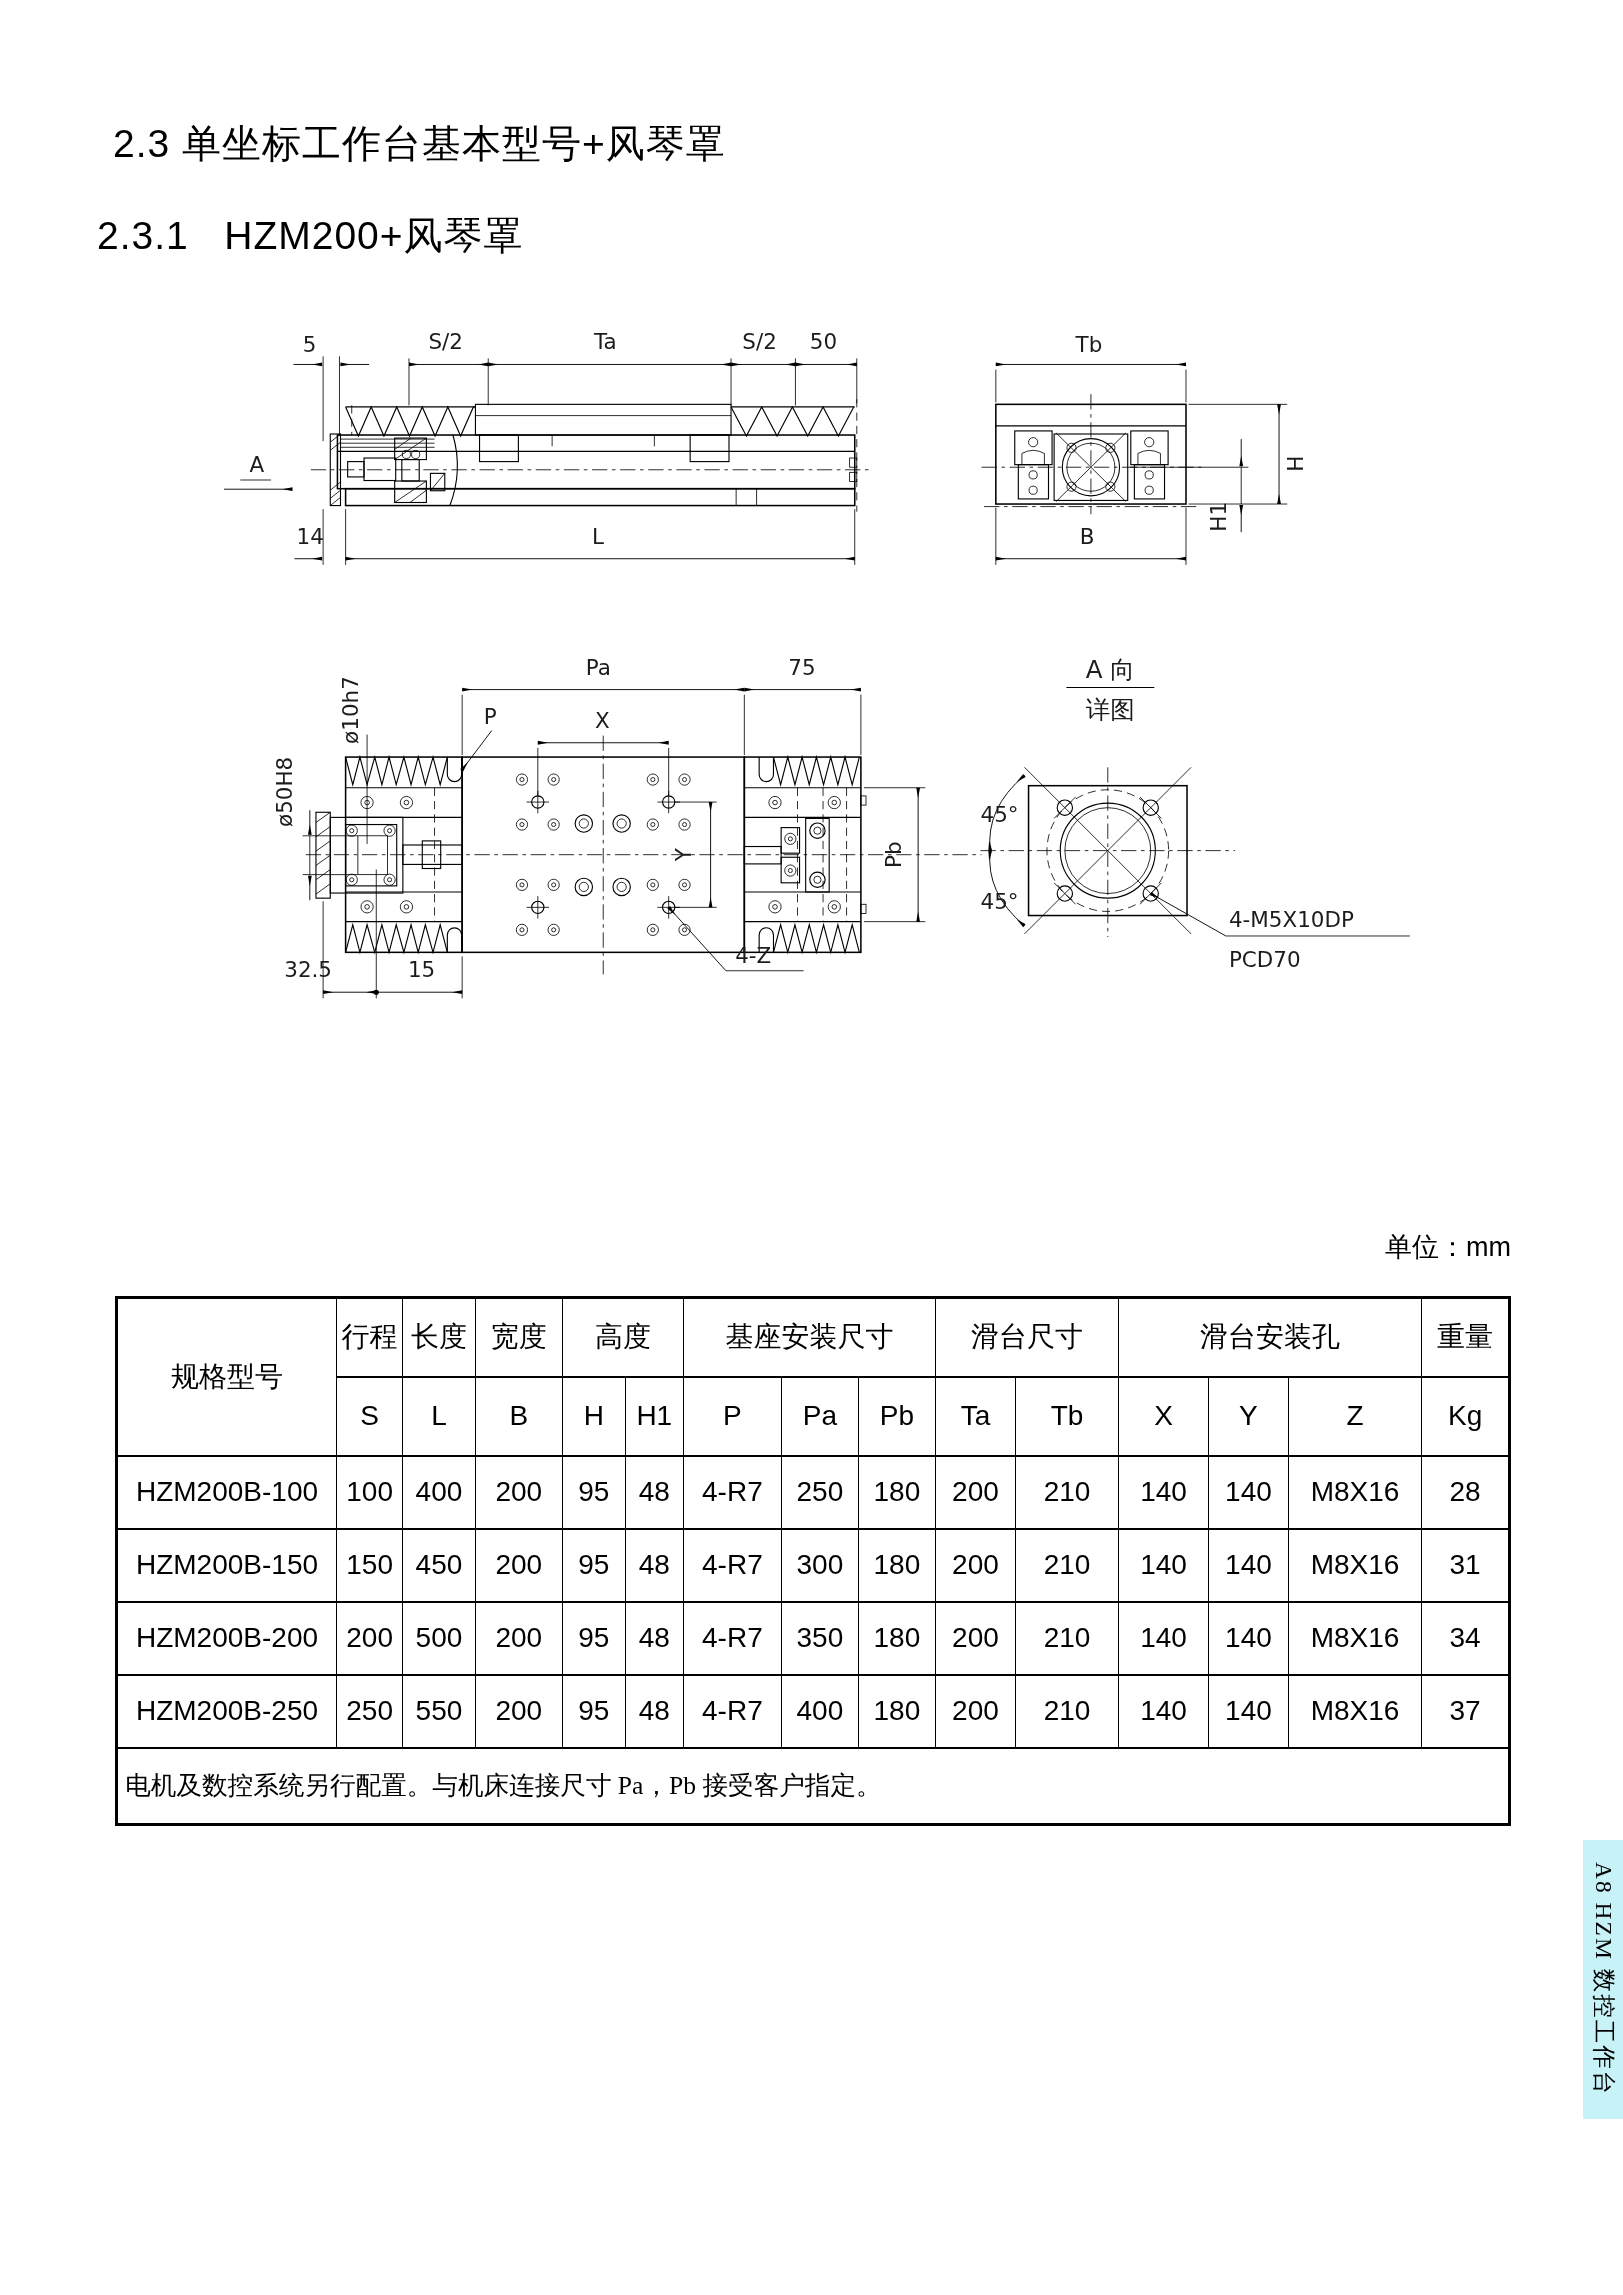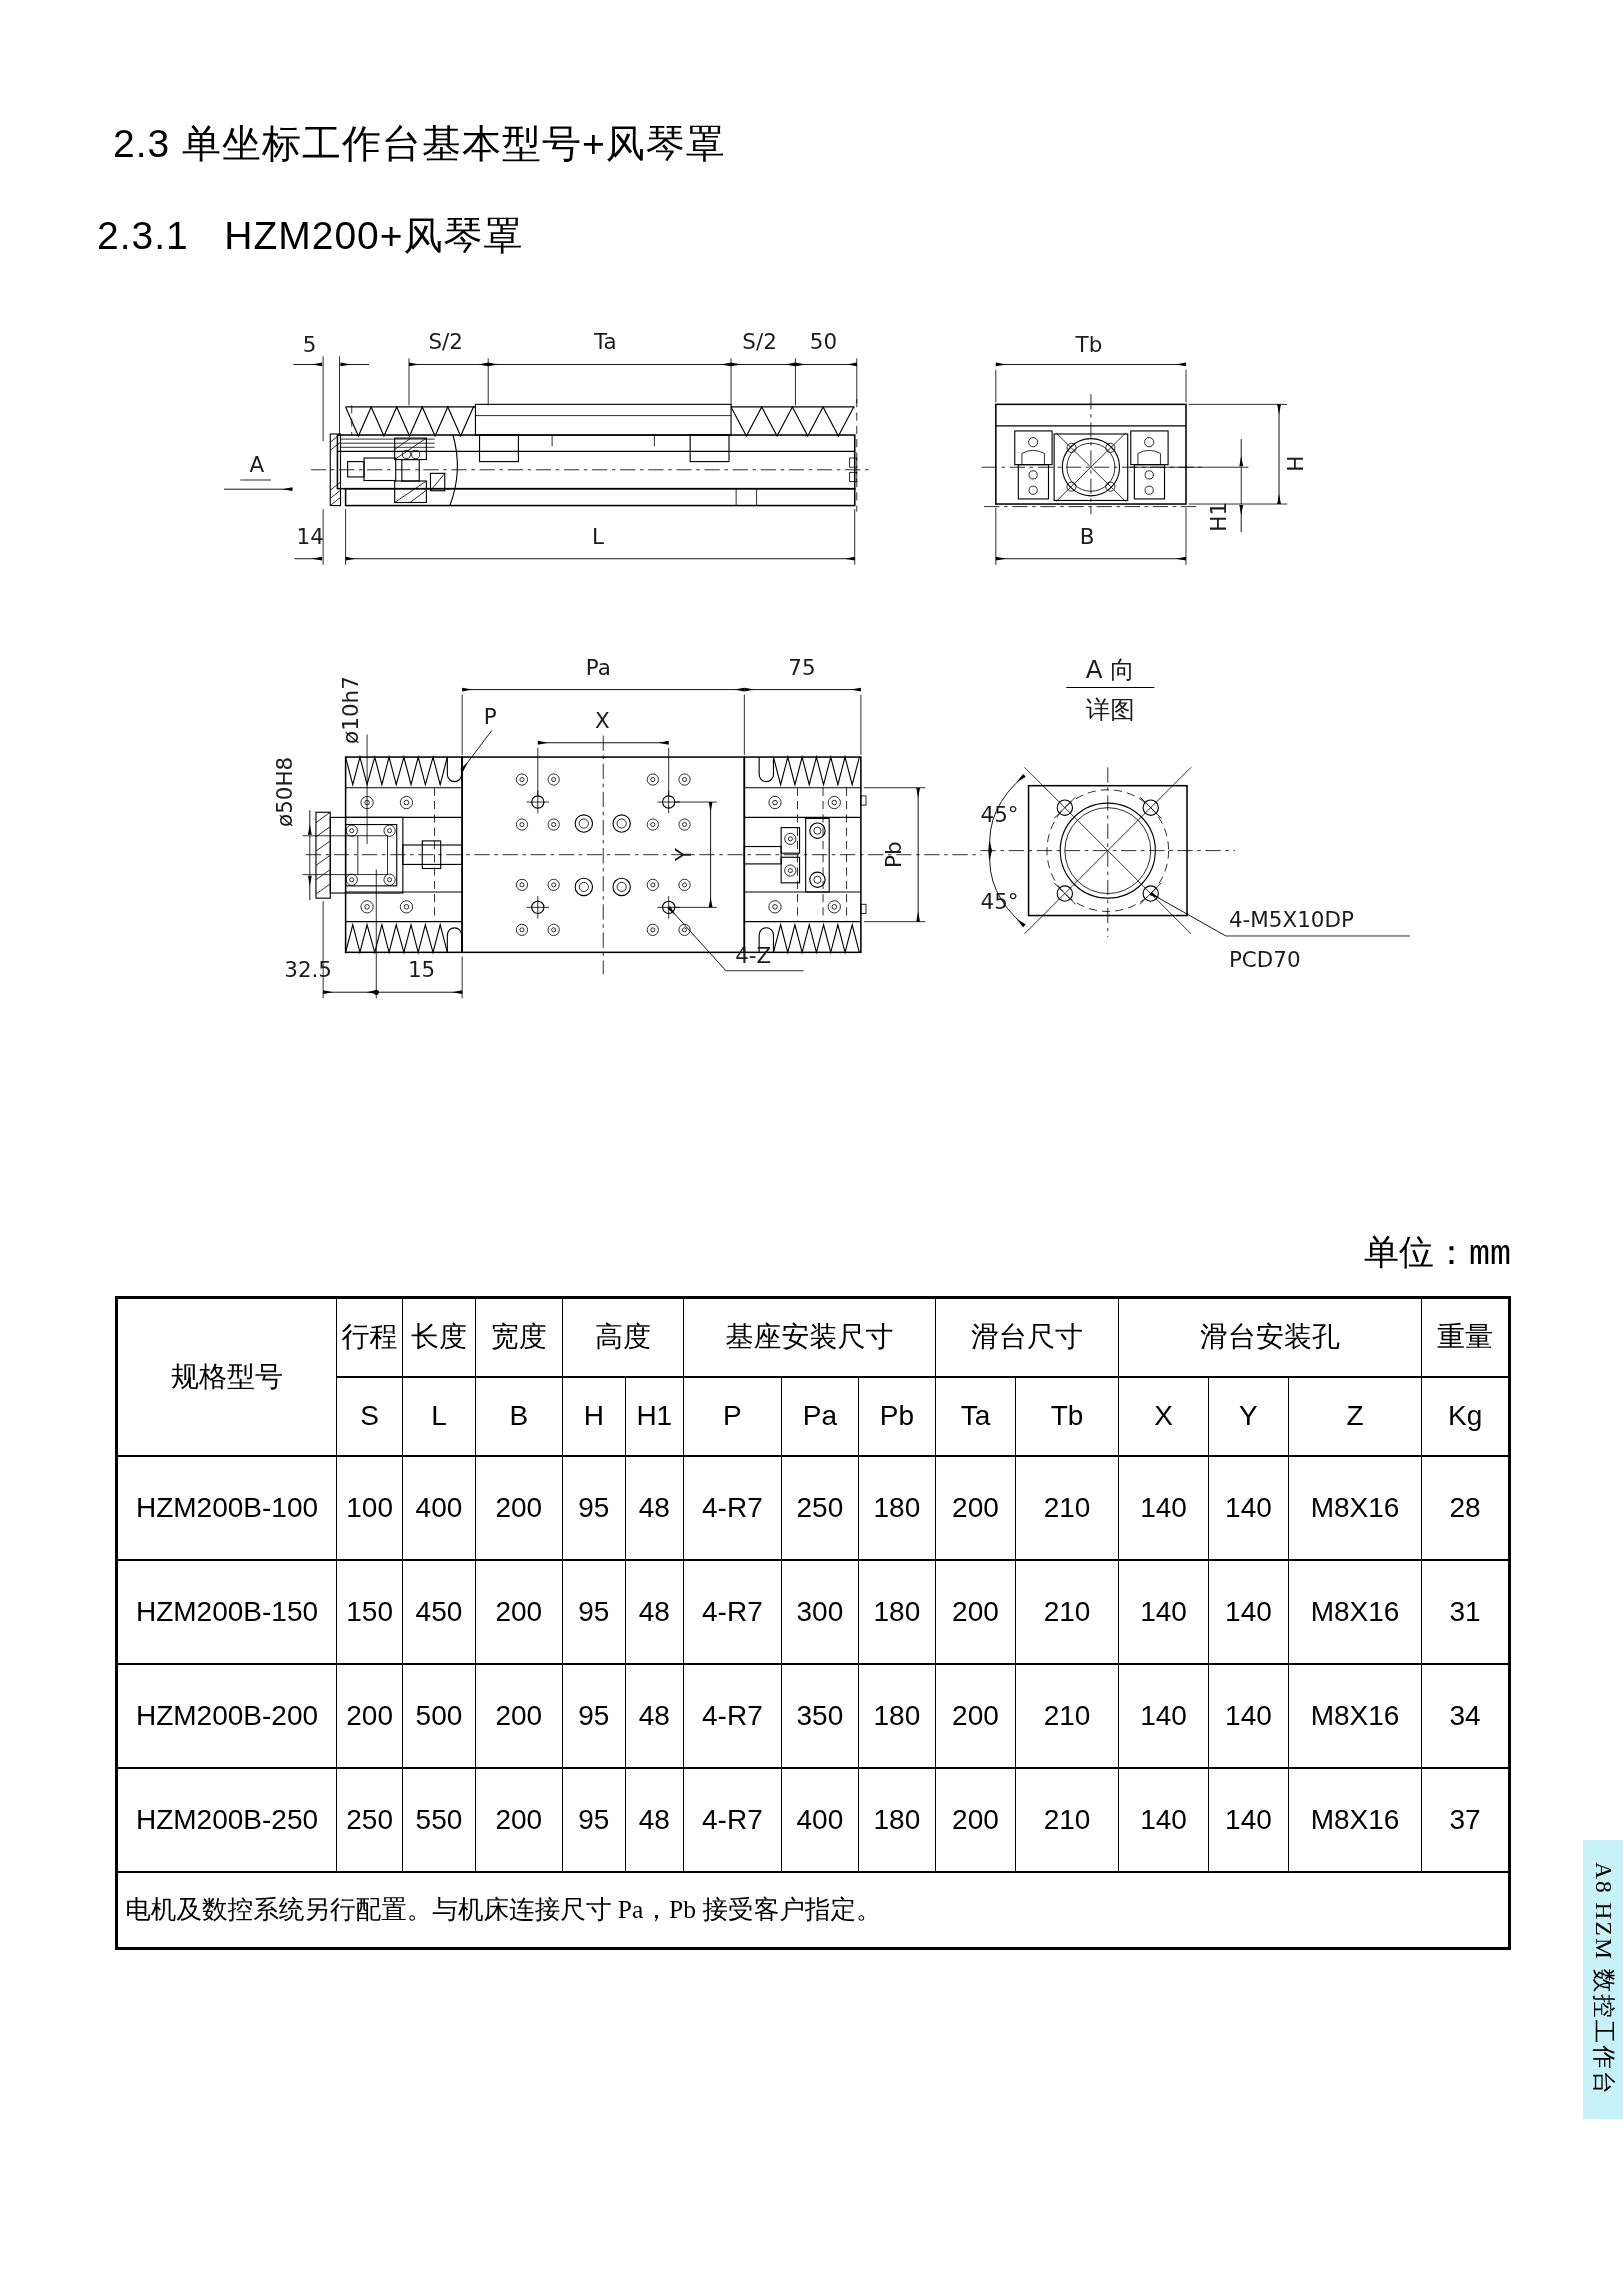--- a/index.html
+++ b/index.html
@@ -2,33 +2,33 @@
 <html style="font-size:8.2px"><head>
 <meta charset="utf-8">
 <style>
   html,body{margin:0;padding:0;background:#888;}
   #page{position:relative;width:1624px;height:2295px;background:#ffffff;overflow:hidden;
         font-family:"Liberation Sans","Liberation Serif",serif;color:#000;}
   .title{position:absolute;left:97px;white-space:pre;font-size:39px;letter-spacing:1px;
          font-family:"Liberation Sans","Liberation Serif",serif;color:#000;}
   #title1{top:117px;margin-left:16px;}
   #title2{top:209px;}
-  #unit-label{position:absolute;top:1229px;right:113px;font-size:35px;
-              font-family:Liberation Mono, monospace;margin-left:44px;}
+  #unit-label{position:absolute;top:1229px;right:113px;font-size:27px;
+              font-family:Liberation Sans, sans-serif;margin-left:44px;}
   
   #spec-table{position:absolute;left:115px;top:1296px;width:1396px;border-collapse:collapse;
               table-layout:fixed;}
   #spec-table th,#spec-table td{border:1px solid #000;border-bottom-width:2.6px;
       text-align:center;vertical-align:middle;font-weight:normal;
       font-size:28px;font-family:"Liberation Sans",sans-serif;padding:0;overflow:hidden;}
   #spec-table{border:3.1px solid #000;}
   #spec-table .cn{font-family:Liberation Mono, monospace;}
   tr.r-group{height:79px;}
   tr.r-sub{height:79px;}
-  tr.r-data{height:104px;}
+  tr.r-data{height:73px;}
   tr.r-note{height:77px;}
   #spec-table td.note-cell{text-align:left;padding-left:7.2px;font-size:25.6px;
       font-family:"Liberation Serif","Liberation Sans",serif;margin-top:8px;}
   
   #side-tab{position:absolute;left:1583px;top:1840px;width:41px;height:279px;background:#C7F2F8;
       display:flex;align-items:center;justify-content:center;}
   #side-tab span{writing-mode:vertical-rl;text-orientation:sideways;font-size:23.5px;
       font-family:"Liberation Serif",serif;letter-spacing:2px;white-space:nowrap;}
   
   #drawing{position:absolute;left:194px;top:297px;}

